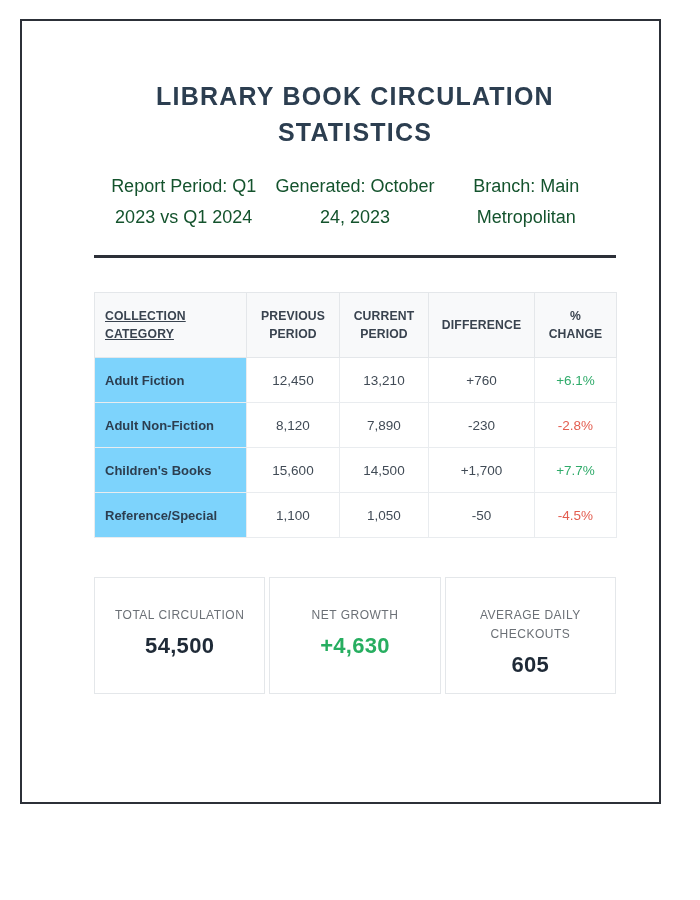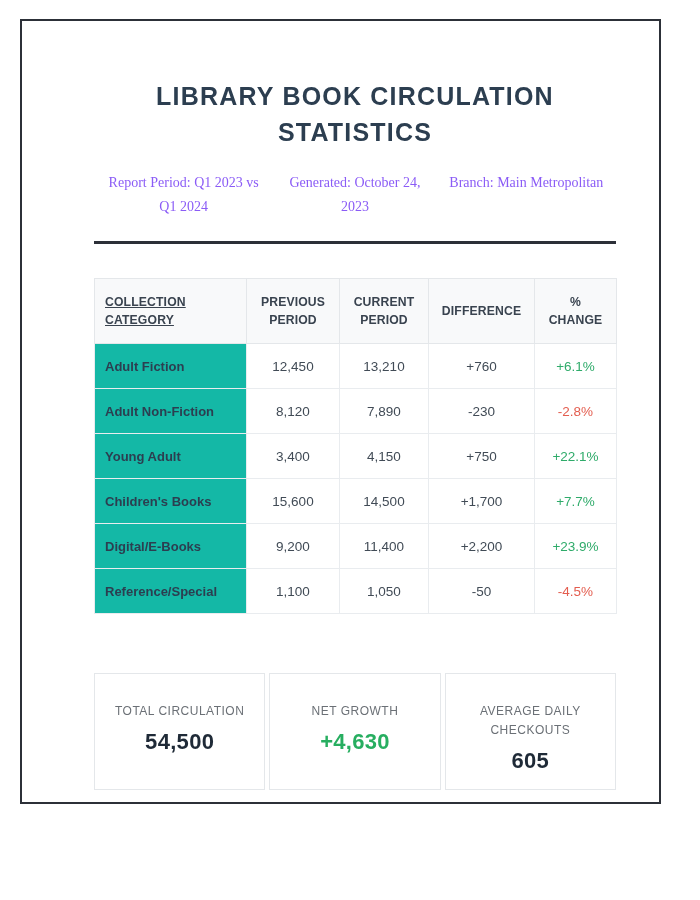--- a/index.html
+++ b/index.html
@@ -47,27 +47,26 @@
     text-transform: uppercase;
   }
   .meta-row {
     display: flex;
     justify-content: space-between;
     margin-top: 20px;
     padding: 0 4px;
   }
   .meta-item {
     flex: 1 1 0;
-    font-size: 14px;
-    color: #8b5cf6;
+    font-size: 18px;
+    color: #14532d;
     text-align: center;
     line-height: 1.75;
     padding: 0 6px;
     box-sizing: border-box;
-    font-family: Liberation Serif, serif;
   }
   .header-rule {
     height: 3px;
     background: #2c3038;
     margin-top: 21px;
     width: 522px;
   }
 
   
   table.stats {
@@ -108,31 +107,31 @@
     padding: 13px 10px;
     text-align: center;
     height: 45px;
     box-sizing: border-box;
     background: #ffffff;
   }
   table.stats tbody td.cat {
     text-align: left;
     font-weight: bold;
     color: #2c3e50;
-    background: #14b8a6;
+    background: #7dd3fc;
     font-size: 13px;
   }
   table.stats tbody td.pos { color: #2fab6a; }
   table.stats tbody td.neg { color: #e35d4f; }
 
   
   .cards {
     display: flex;
     gap: 4px;
-    margin-top: 59px;
+    margin-top: 39px;
     width: 522px;
   }
   .card {
     flex: 1 1 0;
     border: 1px solid #e4e7ea;
     background: #ffffff;
     height: 117px;
     box-sizing: border-box;
     display: flex;
     flex-direction: column;
@@ -200,39 +199,25 @@
           <td class="pos">+6.1%</td>
         </tr>
         <tr>
           <td class="cat">Adult Non-Fiction</td>
           <td>8,120</td>
           <td>7,890</td>
           <td>-230</td>
           <td class="neg">-2.8%</td>
         </tr>
         <tr>
-          <td class="cat">Young Adult</td>
-          <td>3,400</td>
-          <td>4,150</td>
-          <td>+750</td>
-          <td class="pos">+22.1%</td>
-        </tr>
-        <tr>
           <td class="cat">Children's Books</td>
           <td>15,600</td>
           <td>14,500</td>
           <td>+1,700</td>
           <td class="pos">+7.7%</td>
-        </tr>
-        <tr>
-          <td class="cat">Digital/E-Books</td>
-          <td>9,200</td>
-          <td>11,400</td>
-          <td>+2,200</td>
-          <td class="pos">+23.9%</td>
         </tr>
         <tr>
           <td class="cat">Reference/Special</td>
           <td>1,100</td>
           <td>1,050</td>
           <td>-50</td>
           <td class="neg">-4.5%</td>
         </tr>
       </tbody>
     </table>

